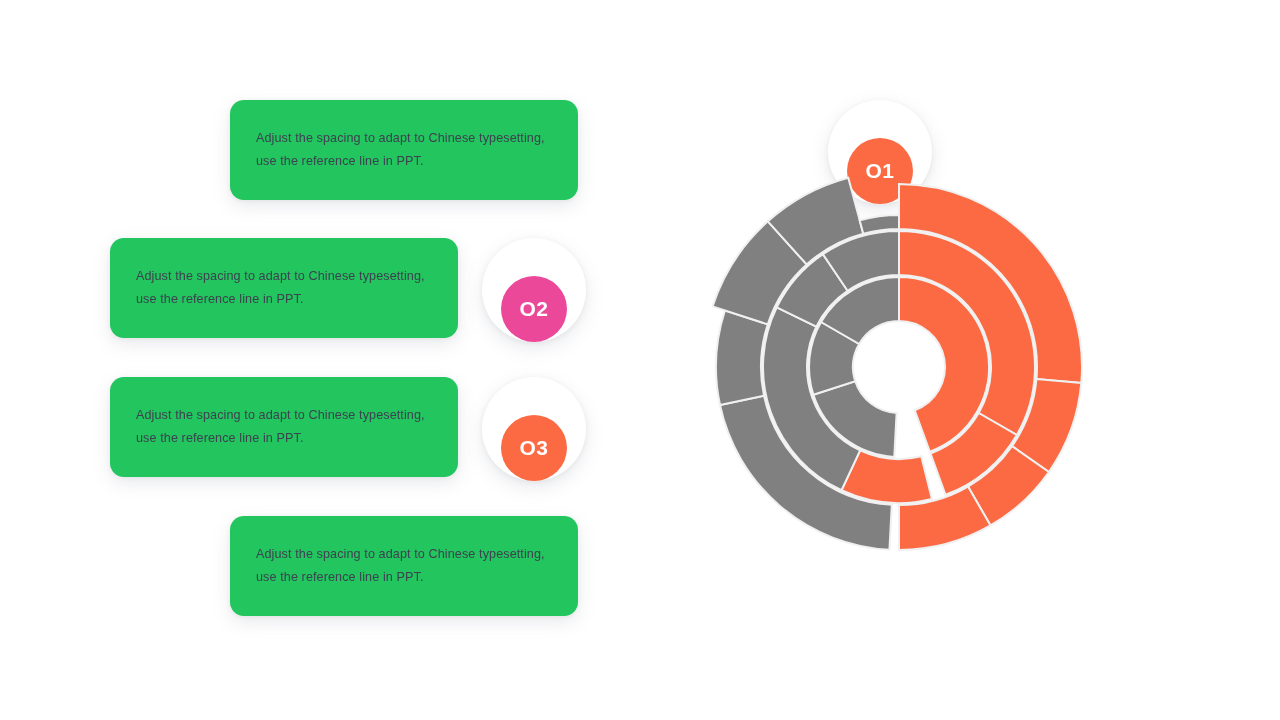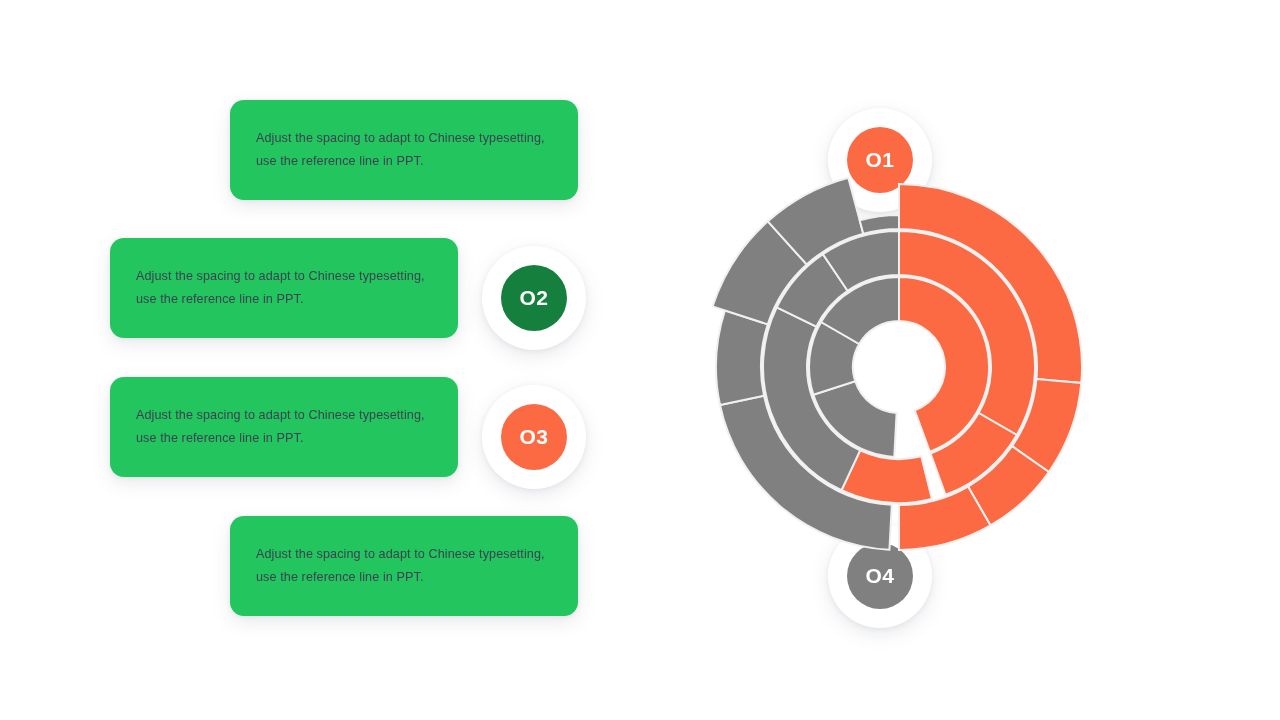--- a/index.html
+++ b/index.html
@@ -50,29 +50,29 @@
   .card-line {
     color: #3c4250;
     font-size: 12.6px;
     line-height: 23px;
     letter-spacing: 0.1px;
     white-space: nowrap;
   }
 
   .badge-wrap {
     position: absolute;
-    top: 8px;
+    top: 0;
     width: 104px;
     height: 104px;
     border-radius: 50%;
     background: #ffffff;
     box-shadow: 0 6px 18px rgba(120,125,140,0.17),
                 0 1px 5px rgba(120,125,140,0.10);
     display: flex;
-    align-items: center;
+    align-items: flex-end;
     justify-content: center;
   }
 
   .badge {
     width: 66px;
     height: 66px;
     border-radius: 50%;
     display: flex;
     align-items: center;
     justify-content: center;
@@ -123,41 +123,38 @@
       <div class="badge" style="background: rgb(251, 106, 67);">O1</div>
     </div>
   </div>
 
   <div class="row" id="row-2">
     <div class="card">
       <div class="card-line">Adjust the spacing to adapt to Chinese typesetting,</div>
       <div class="card-line">use the reference line in PPT.</div>
     </div>
     <div class="badge-wrap">
-      <div class="badge" style="background: #15803d;">O2</div>
+      <div class="badge" style="background: #ec4899;">O2</div>
     </div>
   </div>
 
   <div class="row" id="row-3">
     <div class="card">
       <div class="card-line">Adjust the spacing to adapt to Chinese typesetting,</div>
       <div class="card-line">use the reference line in PPT.</div>
     </div>
     <div class="badge-wrap">
       <div class="badge" style="background: rgb(251, 106, 67);">O3</div>
     </div>
   </div>
 
   <div class="row" id="row-4">
     <div class="card">
       <div class="card-line">Adjust the spacing to adapt to Chinese typesetting,</div>
       <div class="card-line">use the reference line in PPT.</div>
-    </div>
-    <div class="badge-wrap">
-      <div class="badge" style="background: rgb(128, 128, 128);">O4</div>
     </div>
   </div>
 
   <div id="sunburst">
     <svg id="sunburst-svg" width="420" height="420" viewBox="0 0 420 420">
         <path d="M 209 117 A 90 90 0 0 1 239.78181289931018 291.57233587073176 L 224.73292659298076 250.2258605561518 A 46 46 0 0 0 209 161 Z" fill="#fb6a43" stroke="#f0f0f0" stroke-width="2"></path>
         <path d="M 204.28976393813508 296.87665812791164 A 90 90 0 0 1 123.40491353343619 234.81152949374527 L 165.25140025042293 221.21478174124758 A 46 46 0 0 0 206.59254601282458 252.9369585987104 Z" fill="#808080" stroke="#f0f0f0" stroke-width="2"></path>
         <path d="M 123.40491353343619 234.81152949374527 A 90 90 0 0 1 131.05771365940052 162 L 169.16283142591584 184 A 46 46 0 0 0 165.25140025042293 221.21478174124758 Z" fill="#808080" stroke="#f0f0f0" stroke-width="2"></path>
         <path d="M 131.05771365940052 162 A 90 90 0 0 1 208.99999999999997 117 L 209 161 A 46 46 0 0 0 169.16283142591584 184 Z" fill="#808080" stroke="#f0f0f0" stroke-width="2"></path>
         <path d="M 209 71 A 136 136 0 0 1 326.7794549146837 275 L 288.6743371481684 253 A 92 92 0 0 0 209 115 Z" fill="#fb6a43" stroke="#f0f0f0" stroke-width="2"></path>

